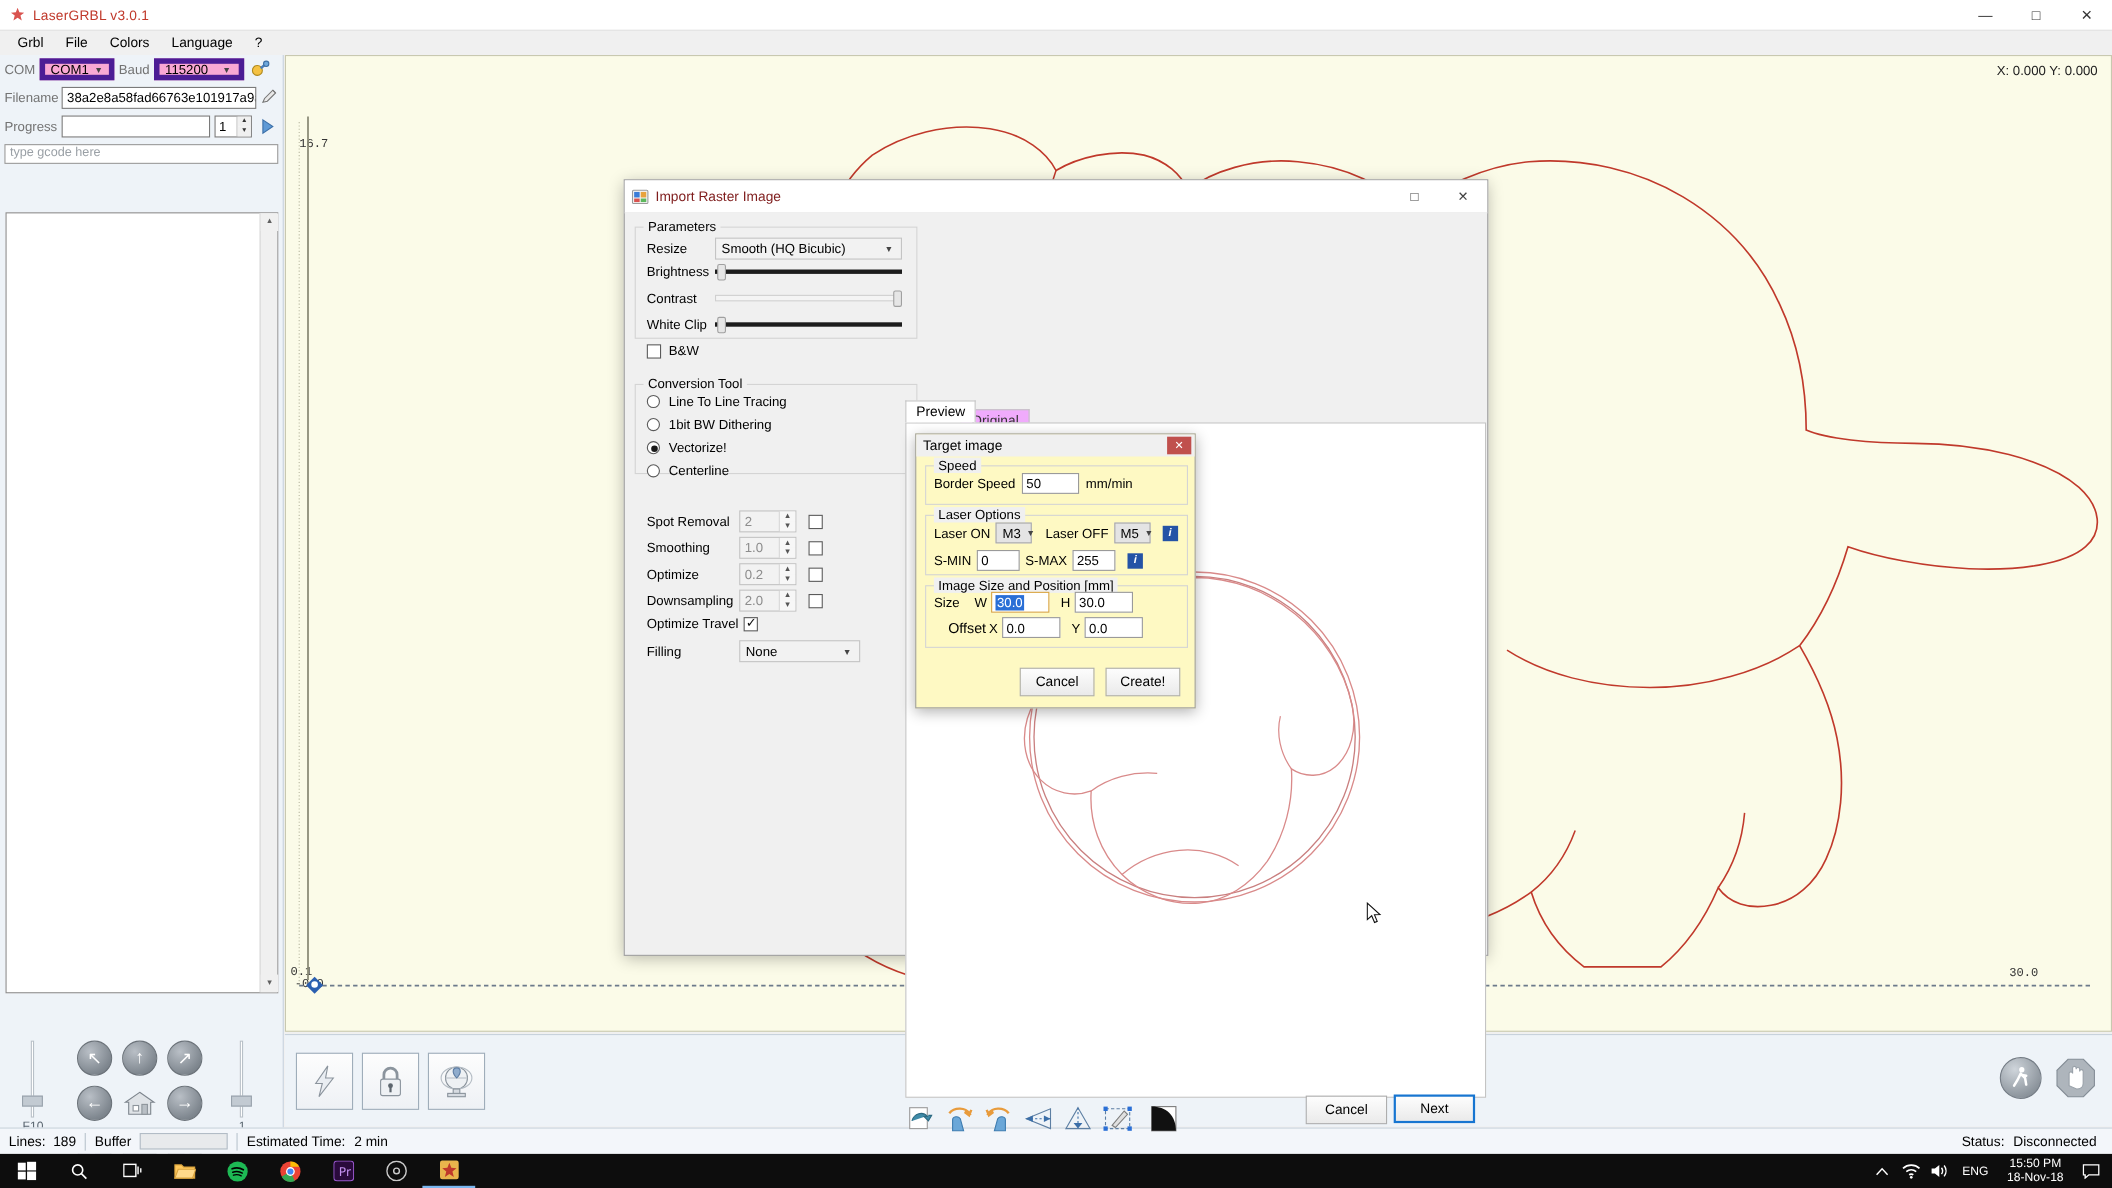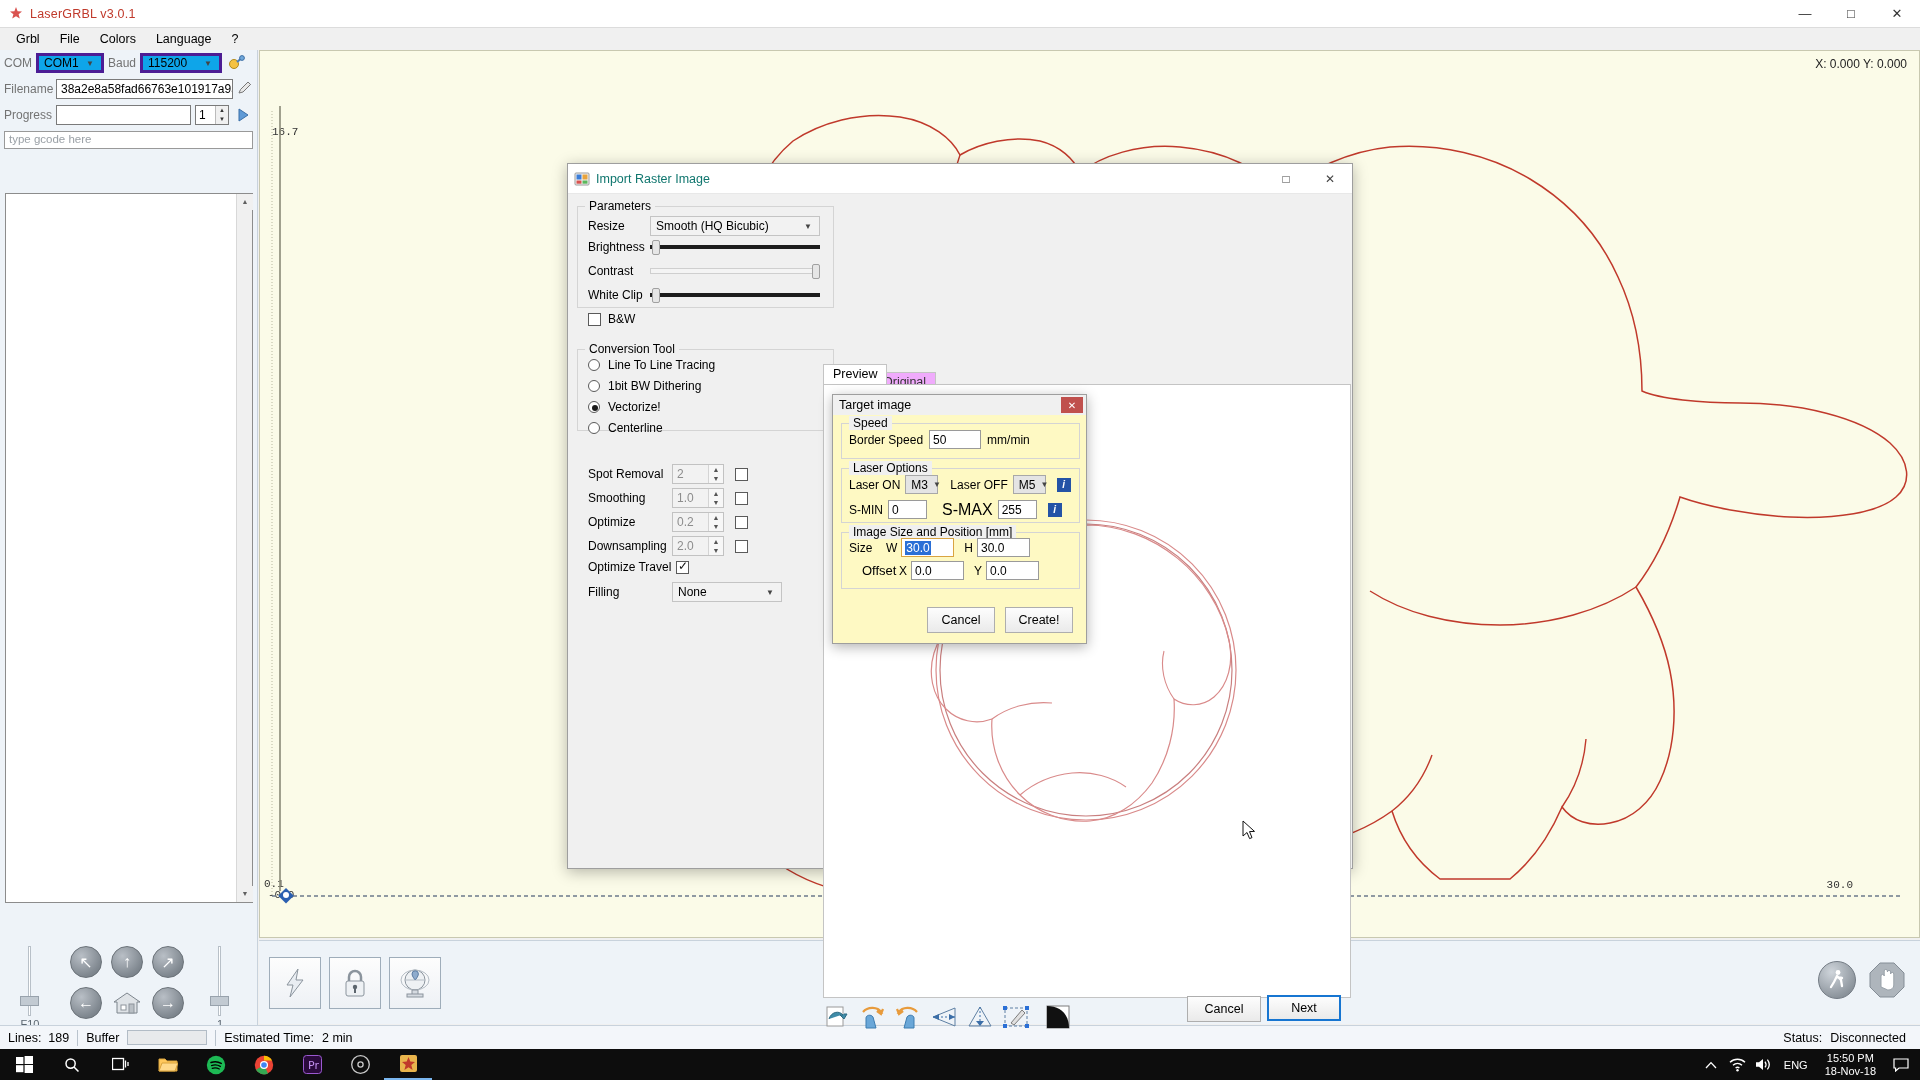--- a/index.html
+++ b/index.html
@@ -35,21 +35,21 @@
   .menuitem { padding: 2px 10px; font-size: 12.5px; color: #000; }
 
   
   .leftpanel {
     position: absolute; top: 50px; left: 0; width: 258px; height: 975px;
     background: #eef3f8; border-right: 1px solid #c8d2dc;
   }
   .conn-row { display: flex; align-items: center; padding: 3px 4px; gap: 4px; }
   .lbl { font-size: 12px; color: #737373; }
   .combo {
-    background: #0ea5e9; border: 3px solid #4c1d95; height: 20px;
+    background: #f9a8d4; border: 5px solid #4c1d95; height: 20px;
     display: flex; align-items: center; padding: 0 2px 0 5px;
     font-size: 12px; position: relative;
   }
   .combo .arrow { margin-left: auto; padding: 0 5px; font-size: 8px; color: #444; }
   .txtbox {
     background: #fff; border: 1px solid #7a7a7a; height: 20px;
     display: flex; align-items: center; padding: 0 4px; font-size: 12px;
     overflow: hidden; white-space: nowrap;
   }
   .spin {
@@ -153,21 +153,21 @@
   
   .dlg {
     position: absolute; left: 567px; top: 163px; width: 786px; height: 706px;
     background: #f0f0f0; border: 1px solid #9e9e9e;
     box-shadow: 0 3px 14px rgba(0,0,0,.28);
   }
   .dlg-title {
     height: 30px; background: #fff; display: flex; align-items: center;
     border-bottom: 1px solid #e8e8e8;
   }
-  .dlg-title .t { font-size: 12.5px; color: #0f766e; margin-left: 6px; }
+  .dlg-title .t { font-size: 12.5px; color: #7f1d1d; margin-left: 6px; }
   .dlg-title .btns { margin-left: auto; display: flex; }
   .dlg-title .b { width: 44px; height: 29px; display: flex; align-items: center; justify-content: center; color: #444; font-size: 12px; }
 
   .groupbox { position: absolute; border: 1px solid #d4d4d4; }
   .gb-title {
     position: absolute; top: -8px; left: 7px; background: #f0f0f0;
     padding: 0 4px; font-size: 12px; color: #000;
   }
   .row { display: flex; align-items: center; }
   .slider { height: 14px; position: relative; }
@@ -812,21 +812,21 @@
       <span style="font-size:12px; margin-left:7px;">Laser OFF</span>
       <span class="tcombo" style="width:33px;">
         <span>M5</span>
         <span class="a">▼</span>
       </span>
       <span class="infobtn" style="margin-left:6px;">i</span>
     </div>
     <div class="row" style="position:absolute; left:16px; top:105px; gap:5px;">
       <span style="font-size:12px;">S-MIN</span>
       <span class="tbox" style="width:39px;">0</span>
-      <span style="font-size:16px; margin-left:10px;">S-MAX</span>
+      <span style="font-size:12px; margin-left:0;">S-MAX</span>
       <span class="tbox" style="width:39px;">255</span>
       <span class="infobtn" style="margin-left:6px;">i</span>
     </div>
 
     <div class="groupbox" style="left:8px; top:137px; width:239px; height:57px;">
       <span class="gb-title">Image Size and Position [mm]</span>
     </div>
     <div class="row" style="position:absolute; left:16px; top:143px; gap:4px;">
       <span style="font-size:12px; width:33px;">Size</span>
       <span style="font-size:12px;">W</span>

